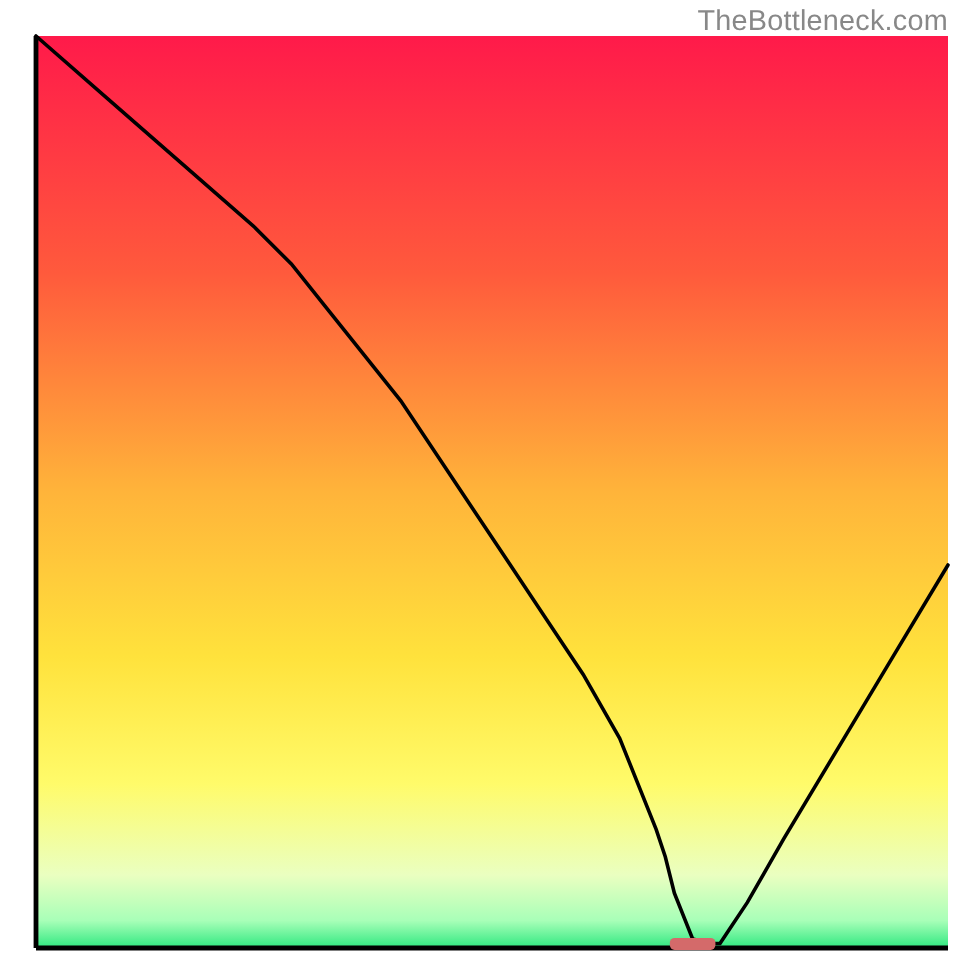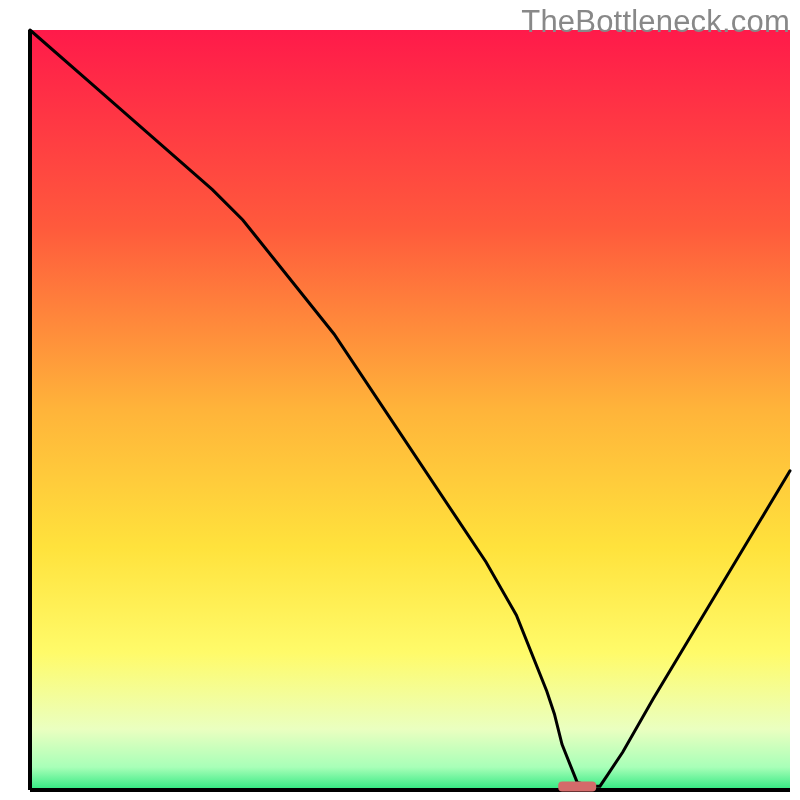--- a/index.html
+++ b/index.html
@@ -13,21 +13,21 @@
   }
   .wrapper {
     position: relative;
     width: 800px;
     height: 800px;
   }
   .watermark {
     position: absolute;
     top: 4px;
     right: 10px;
-    font-size: 31px;
+    font-size: 24px;
     font-weight: 500;
     color: #888888;
     letter-spacing: 0.2px;
     z-index: 10;
   }
   svg.chart {
     position: absolute;
     top: 0;
     left: 0;
   }

